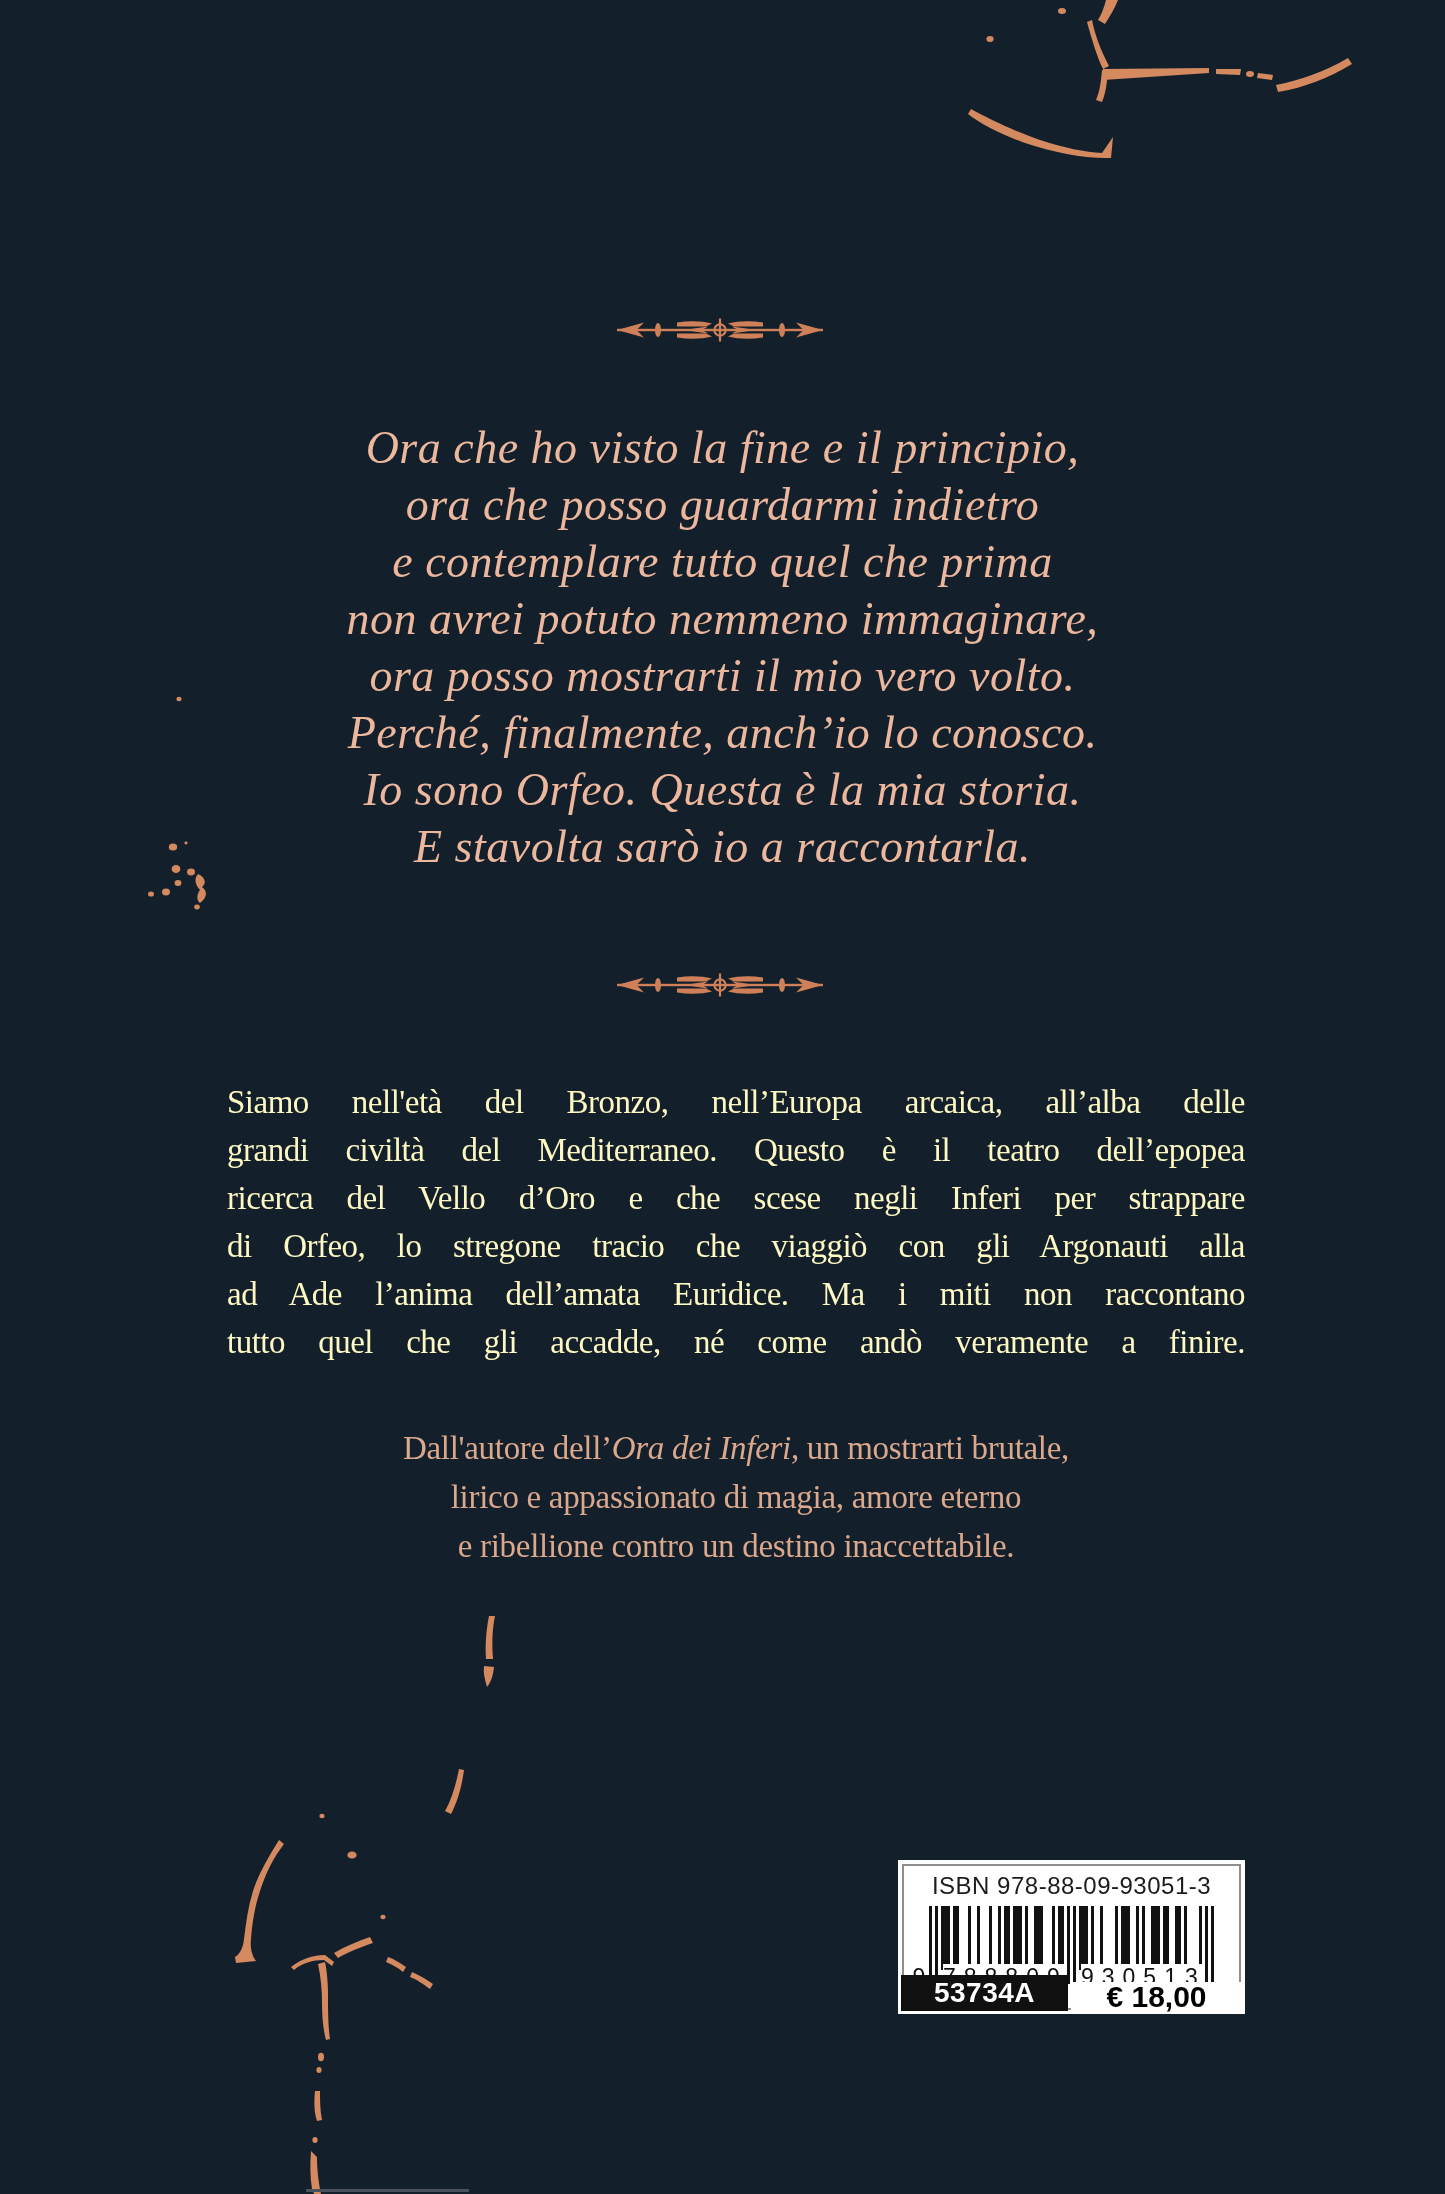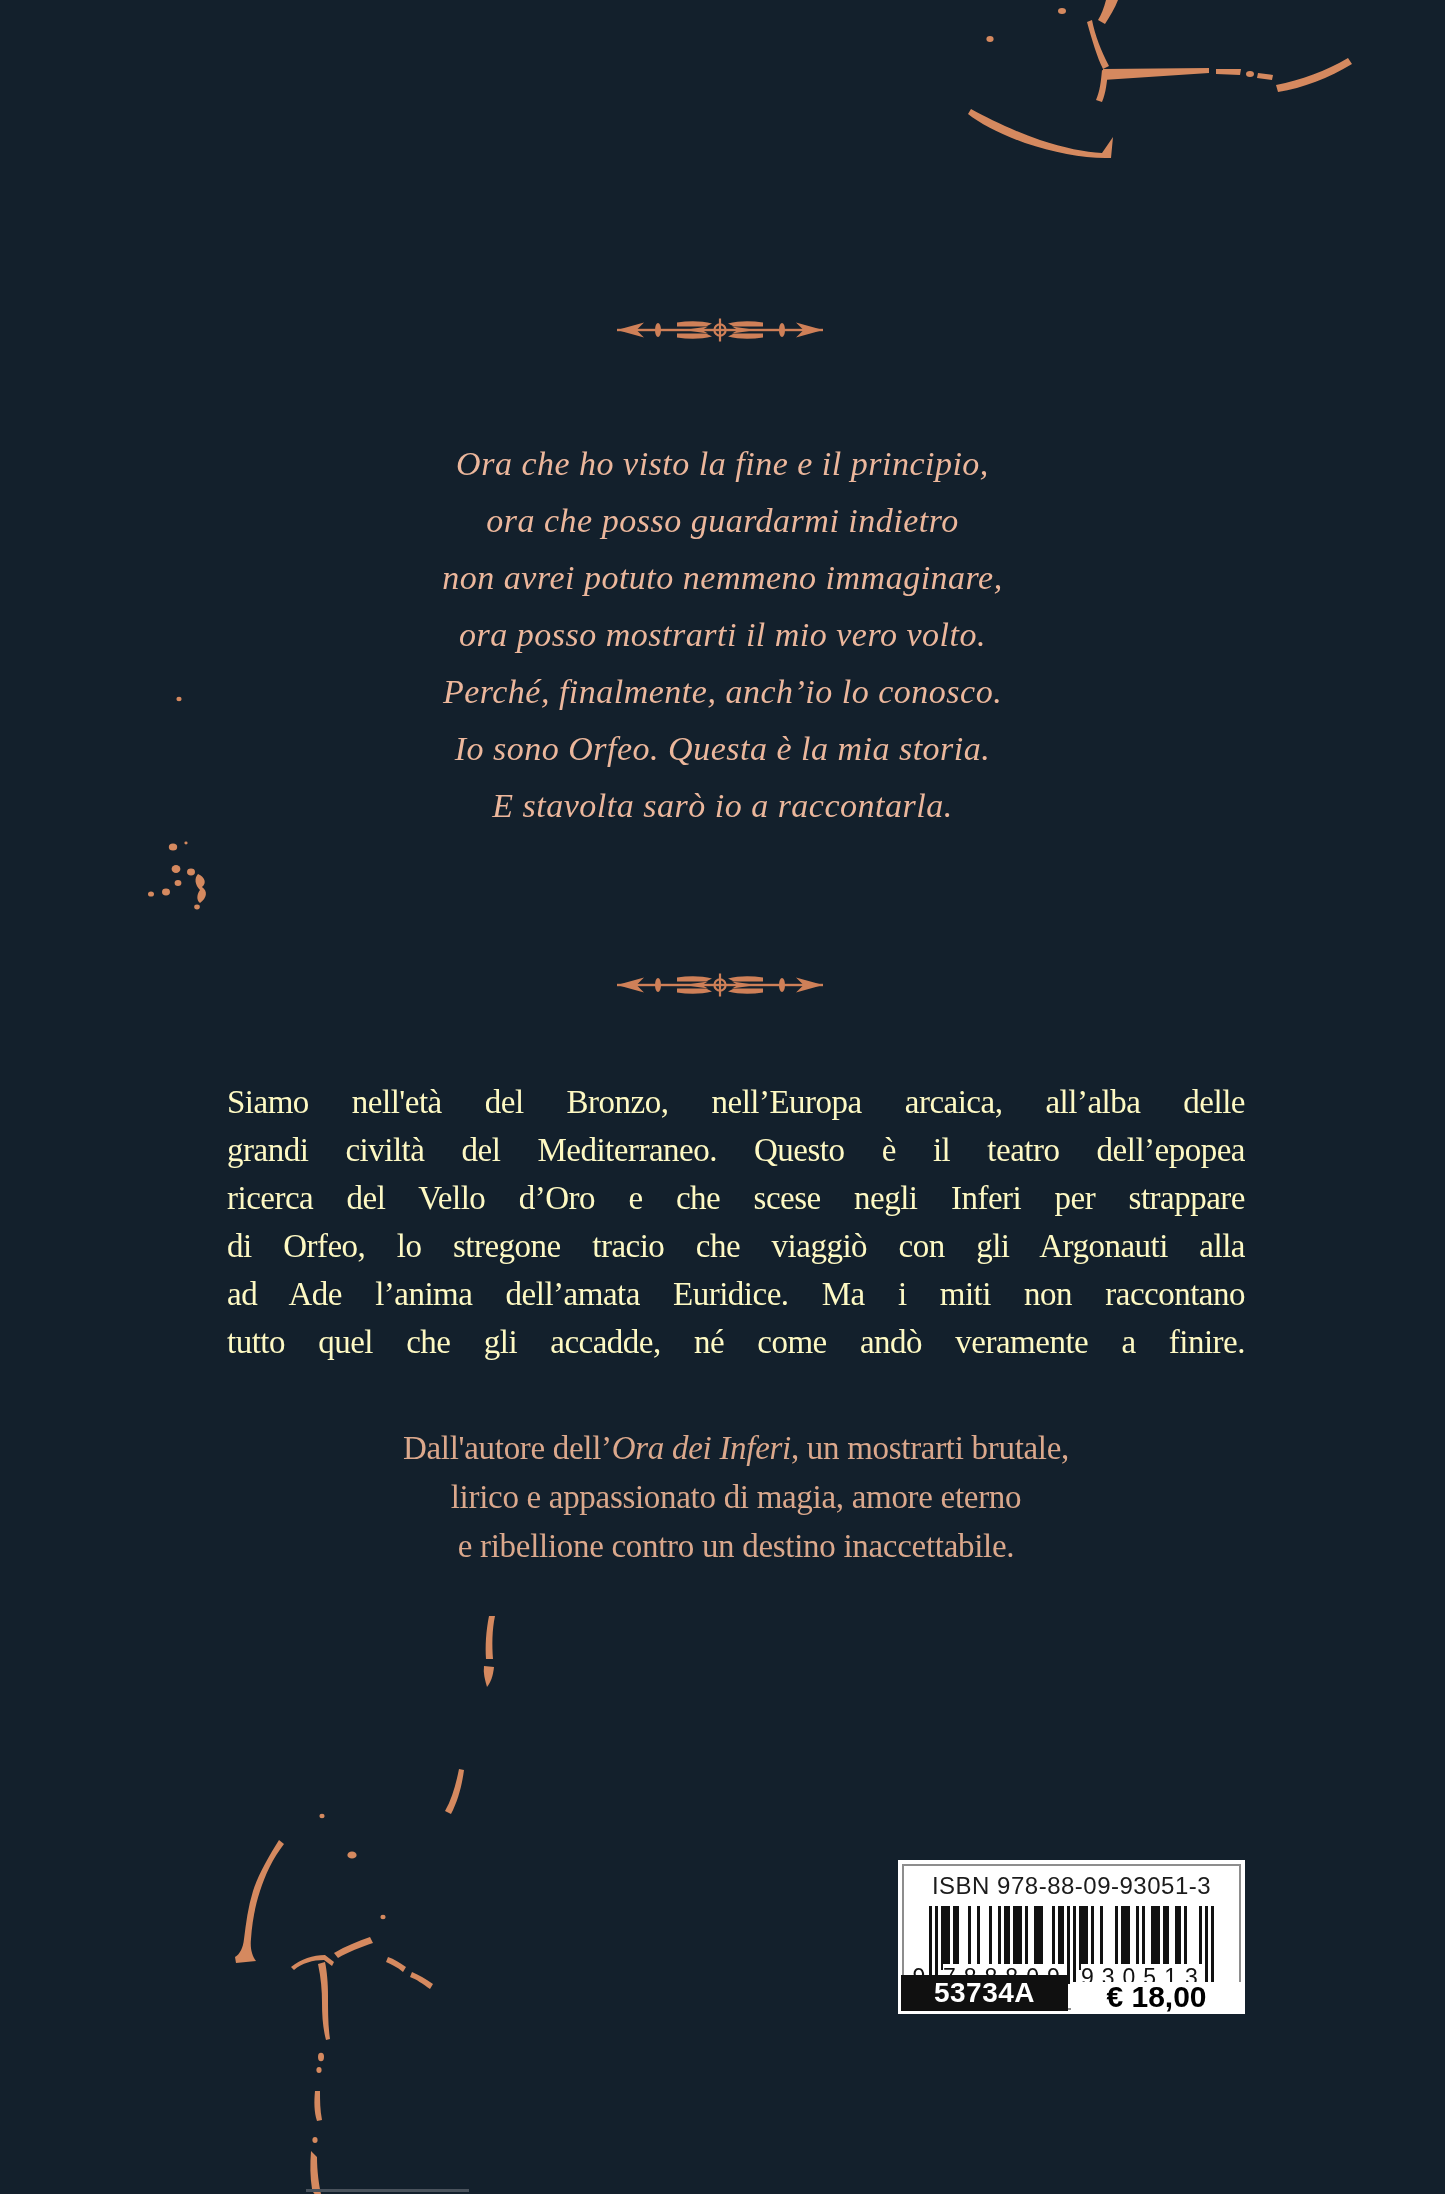--- a/index.html
+++ b/index.html
@@ -5,22 +5,22 @@
   html,body{margin:0;padding:0;background:#0b141d;}
   .page{
     position:relative;width:1445px;height:2194px;overflow:hidden;
     background:#13202c;font-family:"Liberation Serif",serif;
   }
   .scratches{position:absolute;left:0;top:0;width:1445px;height:2194px;pointer-events:none;}
   .ornament{position:absolute;left:617px;width:206px;height:28px;}
   .ornament.first{top:316px;}
   .ornament.second{top:971px;}
   .poem{
-    position:absolute;left:0;right:0;top:435px;
-    text-align:center;font-style:italic;font-size:34px;line-height:57px;
+    position:absolute;left:0;right:0;top:419px;
+    text-align:center;font-style:italic;font-size:46px;line-height:57px;
     color:#ecb79c;letter-spacing:0.5px;
   }
   .synopsis{
     position:absolute;left:227px;top:1078px;width:1018px;
     font-size:33px;line-height:48px;color:#fef9c3;letter-spacing:-0.5px;
   }
   .synopsis .jline{text-align:justify;text-align-last:justify;}
   .tagline{
     position:absolute;left:227px;top:1424px;width:1018px;
     text-align:center;font-size:33px;line-height:49px;color:#dba habit;
@@ -129,20 +129,21 @@
         <path d="M67,14 L91,10.6 L85,14 L91,17.4 Z"></path>
       </g>
       <circle cx="103" cy="14" r="5.6" fill="none" stroke="#cf8058" stroke-width="2.2"></circle>
       <rect x="101.9" y="2.5" width="2.2" height="23"></rect>
     </svg>
   </div>
 
   <div class="poem">
     <div>Ora che ho visto la fine e il principio,</div>
     <div>ora che posso guardarmi indietro</div>
+    <div>e contemplare tutto quel che prima</div>
     <div>non avrei potuto nemmeno immaginare,</div>
     <div>ora posso mostrarti il mio vero volto.</div>
     <div>Perché, finalmente, anch’io lo conosco.</div>
     <div>Io sono Orfeo. Questa è la mia storia.</div>
     <div>E stavolta sarò io a raccontarla.</div>
   </div>
 
   <div class="ornament second">
     <svg viewBox="0 0 206 28" width="206" height="28" fill="#cf8058" xmlns="http://www.w3.org/2000/svg">
       <rect x="0" y="12.8" width="206" height="2.4"></rect>

